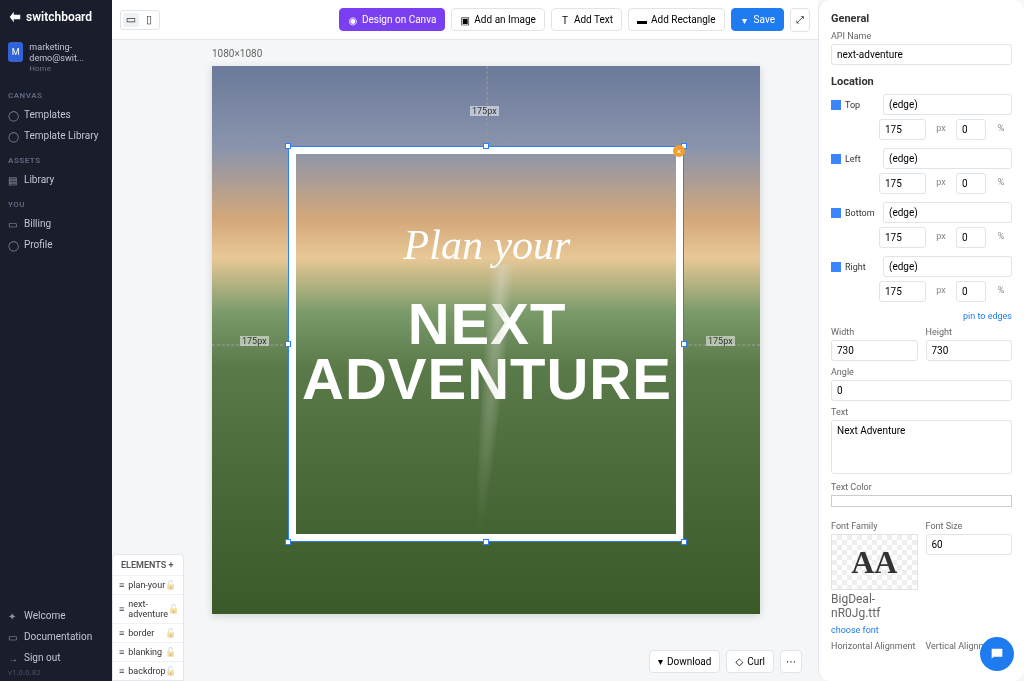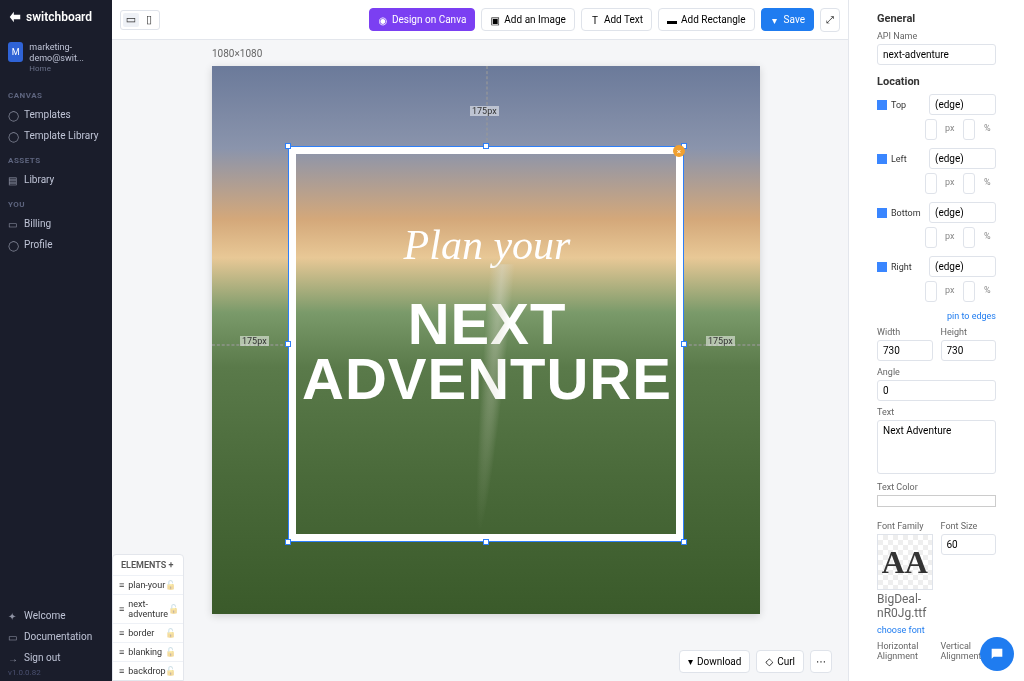--- a/index.html
+++ b/index.html
@@ -55,21 +55,21 @@
 .txt2{ position:absolute; top:230px; left:90px; width:370px; text-align:center; font-family:Arial Black,sans-serif; font-size:58px; font-weight:900; color:#fff; letter-spacing:1px; line-height:.95;}
 
 .bottombar{ position:absolute; bottom:8px; right:16px; display:flex; gap:6px;}
 .elist{ position:absolute; left:0; bottom:0; width:72px; background:#fff; border:1px solid #e3e6ec; border-radius:4px 4px 0 0; font-size:9px;}
 .elist .eh{ padding:5px 8px; font-weight:600; color:#555;}
 .elist .erow{ display:flex; align-items:center; justify-content:space-between; padding:4px 6px; border-top:1px solid #eef1f6; cursor:pointer;}
 .elist .erow .el{ display:flex; align-items:center; gap:4px;}
 .elist .erow .lock{ opacity:.4;}
 
 
-.rpanel{ width:176px; background:#fff; border-left:1px solid #e3e6ec; overflow-y:auto; padding:8px 28px; font-size:10px;}
+.rpanel{ width:206px; background:#fff; border-left:1px solid #e3e6ec; overflow-y:auto; padding:8px 12px; font-size:10px;border-radius:11px;}
 .rpanel .sh{ font-weight:700; font-size:11px; margin:4px 0 6px;}
 .rpanel .lbl{ font-size:9px; color:#666; margin:6px 0 3px;}
 .rpanel input[type=text], .rpanel textarea, .rpanel select{ width:100%; border:1px solid #dfe3ea; border-radius:3px; padding:4px 5px; font-size:10px; background:#fff;}
 .rpanel textarea{ height:54px; resize:none;}
 .loc-row{ display:flex; gap:4px; align-items:center; margin-bottom:4px;}
 .loc-row .ck{ width:10px;height:10px; border:1px solid #3a86ff; background:#3a86ff; flex-shrink:0;}
 .loc-row .klbl{ width:34px; font-size:9px;}
 .loc-row .edge{ flex:1;}
 .loc-row2{ display:flex; gap:4px; margin-bottom:8px; padding-left:48px;}
 .loc-row2 input{ flex:1;}

